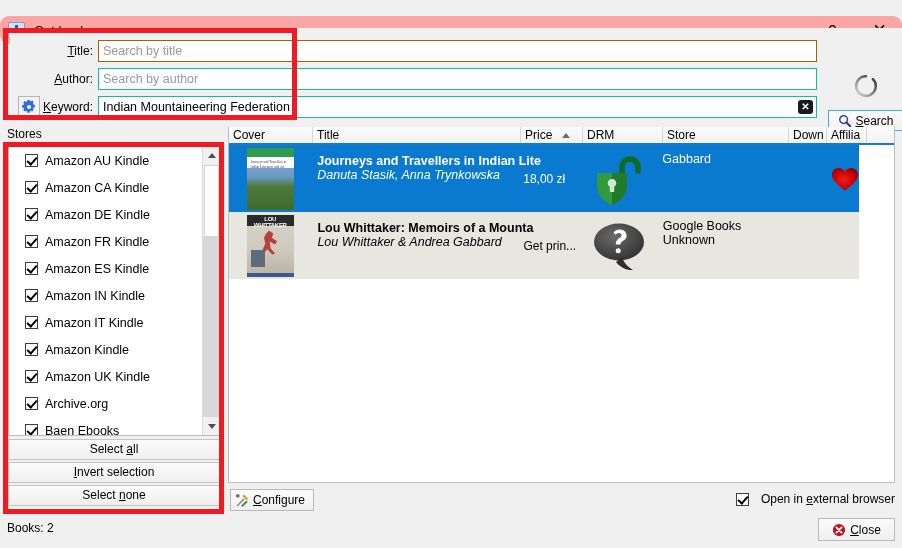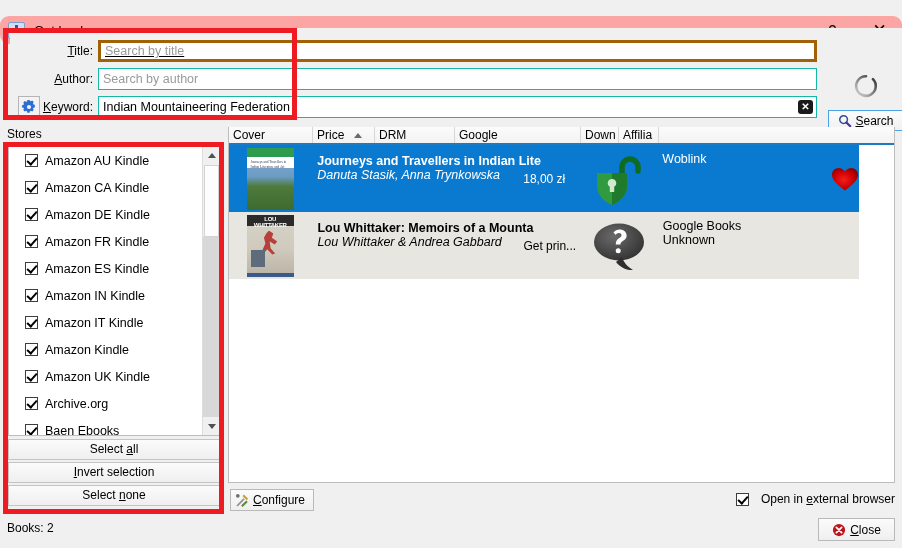--- a/index.html
+++ b/index.html
@@ -85,21 +85,21 @@
     height: 22px;
     border: 1px solid #14b8a6;
     background: #ffffff;
     box-sizing: border-box;
     font-family: "Liberation Sans", sans-serif;
     font-size: 12.5px;
     padding: 0 4px;
     color: #000;
     outline: none;
   }
-  .txtinput.focused { border: 3px solid #a16207; text-decoration: underline; }
+  .txtinput.focused { border: 1px solid #a16207; }
   .txtinput::placeholder { color: #9a9a9a; }
 
   #row-title { top: 12px; }
   #row-author { top: 40px; }
   #row-keyword { top: 68px; }
 
   #title-input  { width: 719px; }
   #author-input { width: 719px; }
   #keyword-input{ width: 719px; padding-right: 22px; }
 
@@ -513,26 +513,27 @@
     <div class="sel-btn"><span class="uline">I</span>nvert selection</div>
     <div class="sel-btn">Select <span class="uline">n</span>one</div>
   </div>
 
   <div id="books-count">Books:  2</div>
 
   <div id="results">
 
     <div id="table-head">
       <div class="th" style="width:84px">Cover</div>
+      <div class="th" style="width:208px">Title</div>
       <div class="th" style="width:62px">
         <span>Price</span>
         <span class="sort-arrow"></span>
       </div>
       <div class="th" style="width:80px">DRM</div>
-      <div class="th" style="width:126px">Google</div>
+      <div class="th" style="width:126px">Store</div>
       <div class="th" style="width:38px">Down</div>
       <div class="th" style="width:40px">Affilia</div>
       <div class="th" style="flex:1; border-right:none"></div>
     </div>
 
     <div class="row selected" style="width:630px">
       <div class="cell cover-cell" style="width:84px">
         <div class="cover cover1">
           <div class="lines">Journeys and Travellers in Indian Literature and Art</div>
         </div>
@@ -546,21 +547,21 @@
       </div>
       <div class="cell drm-cell" style="width:80px; justify-content:center">
         <svg width="54" height="54" viewBox="0 0 54 54" aria-hidden="true">
           <path d="M30 21V15a8 8 0 0 1 16 0v4" fill="none" stroke="#0f6b22" stroke-width="5.5" stroke-linecap="round"></path>
           <path d="M5 21h30v13c0 10-8 16-15 19-7-3-15-9-15-19z" fill="#2f9b3e"></path>
           <path d="M20 21h15v13c0 10-8 16-15 19z" fill="#1f7a2c"></path>
           <path d="M20 27a4.2 4.2 0 0 1 2.2 7.8V40h-4.4v-5.2A4.2 4.2 0 0 1 20 27z" fill="#cfe9cf"></path>
         </svg>
       </div>
       <div class="cell store-cell" style="width:126px; padding-left:4px; align-items:flex-start; padding-top:7px">
-        <span class="store-txt">Woblink</span>
+        <span class="store-txt">Gabbard</span>
       </div>
       <div class="cell down-cell" style="width:38px"></div>
       <div class="cell aff-cell" style="width:40px; justify-content:center; overflow:visible">
         <svg width="56" height="50" viewBox="0 0 56 50" style="margin-left:12px" aria-hidden="true">
           <defs>
             <radialGradient id="hg" cx="45%" cy="52%" r="60%">
               <stop offset="0%" stop-color="#f02020"></stop>
               <stop offset="60%" stop-color="#d00000"></stop>
               <stop offset="100%" stop-color="#8d0000"></stop>
             </radialGradient>

